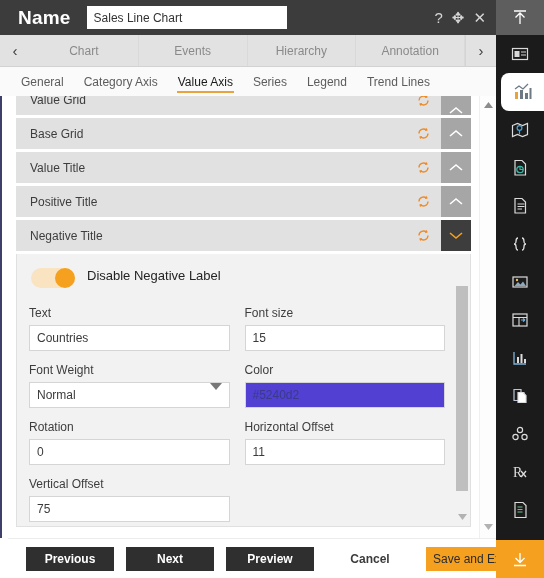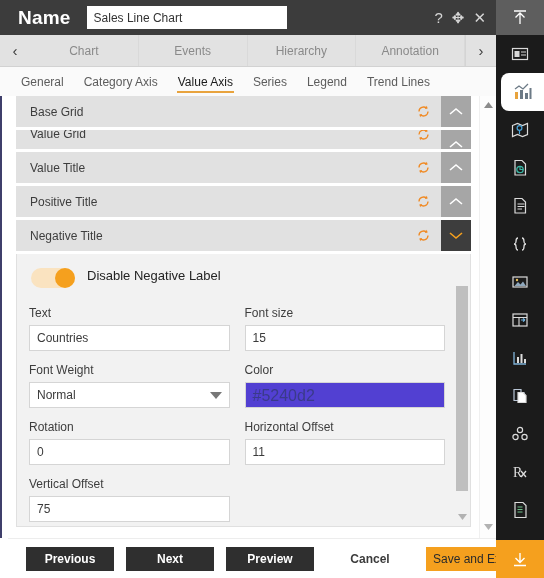--- a/index.html
+++ b/index.html
@@ -57,24 +57,24 @@
   .switch{width:44px;height:20px;border-radius:10px;background:#fae3c0;position:relative;flex:none;}
   .switch .knob{position:absolute;right:0;top:0;width:20px;height:20px;border-radius:50%;background:#f5a01e;}
   .toggle-label{margin-left:12px;font-size:13px;color:#242424;}
 
   .grid{display:flex;flex-wrap:wrap;}
   .field{width:50%;box-sizing:border-box;padding-right:15px;margin-bottom:12px;}
   .field .lbl{font-size:12px;color:#3d3d3d;margin-bottom:5px;}
   .field .inp{height:26px;background:#ffffff;border:1px solid #d5d5d5;font-size:12px;color:#3b3b3b;
         padding:0 7px;box-sizing:border-box;line-height:25px;}
   .field .sel{height:26px;background:#ffffff;border:1px solid #d5d5d5;font-size:12px;color:#3b3b3b;
-        padding:0 7px;box-sizing:border-box;line-height:25px;display:flex;align-items:center;}
+        padding:0 7px;box-sizing:border-box;line-height:25px;display:flex;}
   .field .sel .arw{margin-left:auto;width:0;height:0;border-left:6px solid transparent;border-right:6px solid transparent;
         border-top:7px solid #777;}
-  .field .swatch{height:26px;border:1px solid #d5d5d5;font-size:16px;padding:0 7px;box-sizing:border-box;
+  .field .swatch{height:26px;border:1px solid #d5d5d5;font-size:12px;padding:0 7px;box-sizing:border-box;
         line-height:25px;color:#3a3a8a;}
 
   
   .form-sb{position:absolute;right:2px;top:32px;width:12px;bottom:18px;background:#f2f2f2;}
   .form-sb .thumb{position:absolute;left:0;top:0;width:12px;height:205px;background:#bfbfbf;}
   .form-sb-arrow{position:absolute;right:2px;bottom:2px;width:12px;height:14px;display:flex;align-items:center;justify-content:center;}
 
   
   .outer-sb{position:absolute;left:479px;top:96px;width:17px;height:442px;background:#fdfdfd;border-left:1px solid #f0f0f0;}
   .outer-sb .arrow{position:absolute;left:0;width:17px;height:14px;display:flex;align-items:center;justify-content:center;}
@@ -126,54 +126,54 @@
     <div class="subtab">Category Axis</div>
     <div class="subtab active">Value Axis</div>
     <div class="subtab">Series</div>
     <div class="subtab">Legend</div>
     <div class="subtab">Trend Lines</div>
   </div>
 
   <div class="content">
     <div class="panel">
 
+      <div class="acc clipped">
+        <div class="acc-label">Value Grid</div>
+        <div class="reset-icon">
+          <svg width="15" height="15" viewBox="0 0 15 15">
+              <path d="M3 7.5a4.5 4.5 0 0 1 7.6-3.2" fill="none" stroke="#f08a24" stroke-width="1.3"></path>
+              <path d="M12 7.5a4.5 4.5 0 0 1-7.6 3.2" fill="none" stroke="#f08a24" stroke-width="1.3"></path>
+              <path d="M10.8 1.7l.9 2.9-2.9.3z" fill="#f08a24"></path>
+              <path d="M4.2 13.3l-.9-2.9 2.9-.3z" fill="#f08a24"></path>
+            </svg>
+        </div>
+        <div class="caret">
+          <svg width="14" height="9" viewBox="0 0 14 9">
+              <path d="M1 7l6-5 6 5" fill="none" stroke="#ffffff" stroke-width="1.6"></path>
+            </svg>
+        </div>
+      </div>
+
       <div class="acc">
         <div class="acc-label">Base Grid</div>
         <div class="reset-icon">
           <svg width="15" height="15" viewBox="0 0 15 15">
               <path d="M3 7.5a4.5 4.5 0 0 1 7.6-3.2" fill="none" stroke="#f08a24" stroke-width="1.3"></path>
               <path d="M12 7.5a4.5 4.5 0 0 1-7.6 3.2" fill="none" stroke="#f08a24" stroke-width="1.3"></path>
               <path d="M10.8 1.7l.9 2.9-2.9.3z" fill="#f08a24"></path>
               <path d="M4.2 13.3l-.9-2.9 2.9-.3z" fill="#f08a24"></path>
             </svg>
         </div>
         <div class="caret">
           <svg width="14" height="9" viewBox="0 0 14 9">
               <path d="M1 7l6-5 6 5" fill="none" stroke="#ffffff" stroke-width="1.6"></path>
             </svg>
         </div>
       </div>
 
-      <div class="acc clipped">
-        <div class="acc-label">Value Grid</div>
-        <div class="reset-icon">
-          <svg width="15" height="15" viewBox="0 0 15 15">
-              <path d="M3 7.5a4.5 4.5 0 0 1 7.6-3.2" fill="none" stroke="#f08a24" stroke-width="1.3"></path>
-              <path d="M12 7.5a4.5 4.5 0 0 1-7.6 3.2" fill="none" stroke="#f08a24" stroke-width="1.3"></path>
-              <path d="M10.8 1.7l.9 2.9-2.9.3z" fill="#f08a24"></path>
-              <path d="M4.2 13.3l-.9-2.9 2.9-.3z" fill="#f08a24"></path>
-            </svg>
-        </div>
-        <div class="caret">
-          <svg width="14" height="9" viewBox="0 0 14 9">
-              <path d="M1 7l6-5 6 5" fill="none" stroke="#ffffff" stroke-width="1.6"></path>
-            </svg>
-        </div>
-      </div>
-
       <div class="acc">
         <div class="acc-label">Value Title</div>
         <div class="reset-icon">
           <svg width="15" height="15" viewBox="0 0 15 15">
               <path d="M3 7.5a4.5 4.5 0 0 1 7.6-3.2" fill="none" stroke="#f08a24" stroke-width="1.3"></path>
               <path d="M12 7.5a4.5 4.5 0 0 1-7.6 3.2" fill="none" stroke="#f08a24" stroke-width="1.3"></path>
               <path d="M10.8 1.7l.9 2.9-2.9.3z" fill="#f08a24"></path>
               <path d="M4.2 13.3l-.9-2.9 2.9-.3z" fill="#f08a24"></path>
             </svg>
         </div>

